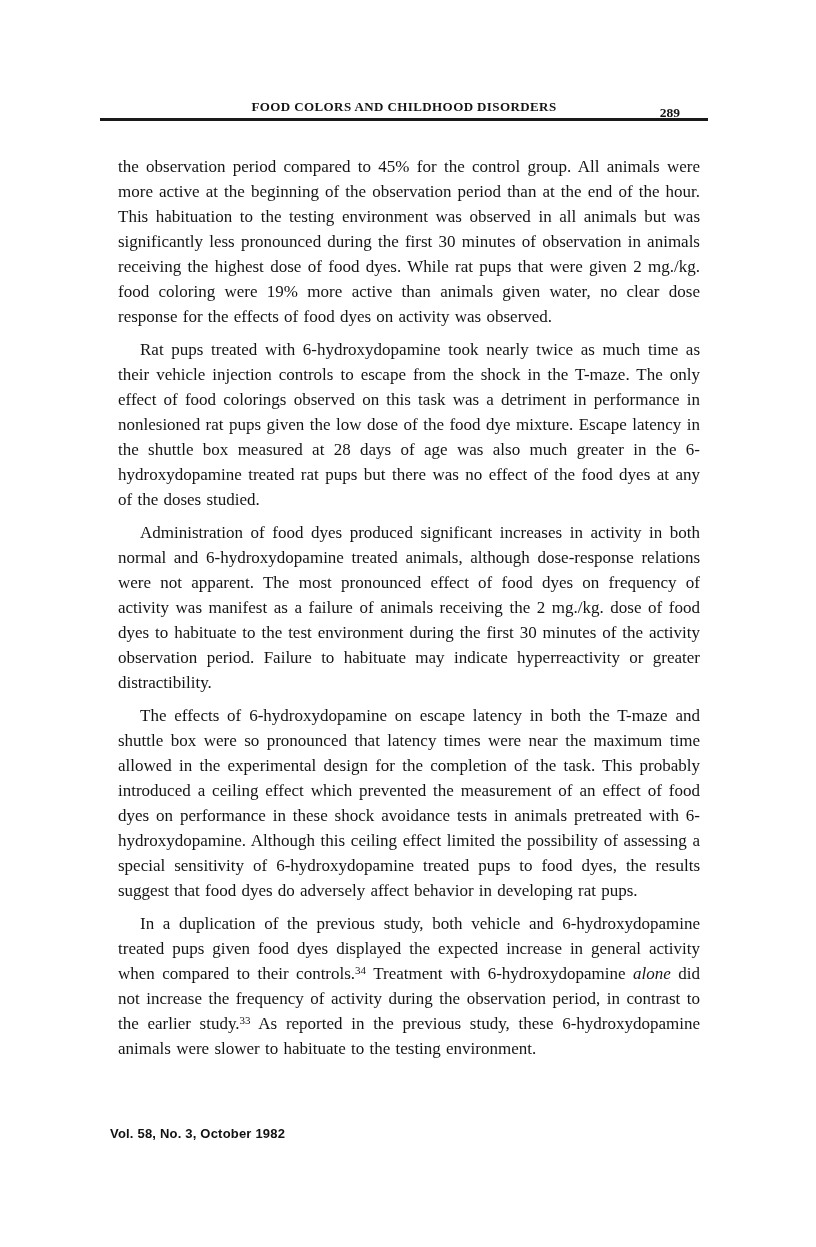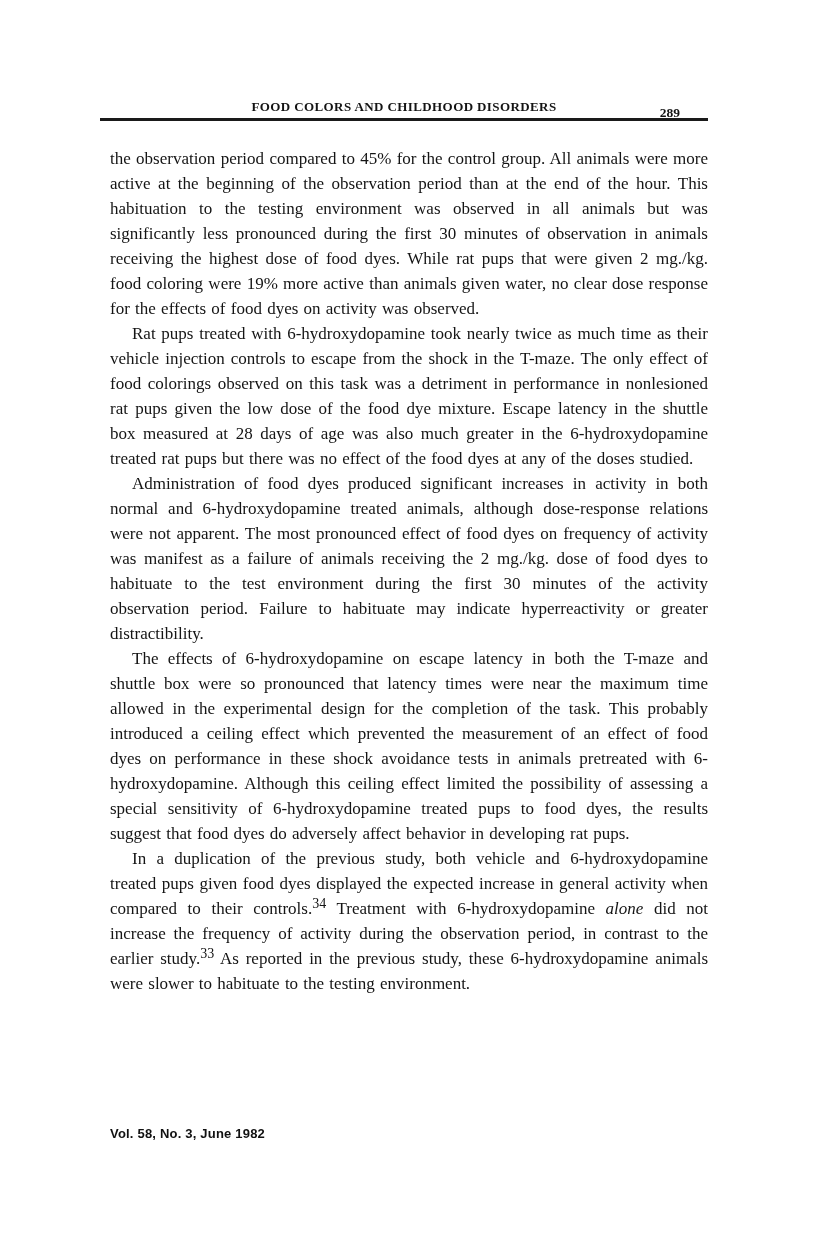--- a/index.html
+++ b/index.html
@@ -46,25 +46,25 @@
   .article-body {
     position: absolute;
     top: 146px;
     left: 110px;
     width: 598px;
     font-size: 17px;
     line-height: 25px;
     text-align: justify;
     word-spacing: 1px;
   }
-  .para { margin: 0; }
+  .para { margin: 8px; }
   .para.indent { text-indent: 22px; }
   .para em { font-style: italic; }
   .para sup {
-    font-size: 14px;
+    font-size: 11px;
     line-height: 0;
     position: relative;
     top: -0.45em;
     vertical-align: baseline;
   }
   .footline {
     position: absolute;
     top: 1126px;
     left: 110px;
     font-family: "Liberation Sans", sans-serif;
@@ -87,15 +87,15 @@
   <div class="header-rule"></div>
 
   <div class="article-body" id="article-body">
       <p class="para"><span>the observation period compared to 45% for the control group. All animals were more active at the beginning of the observation period than at the end of the hour. This habituation to the testing environment was observed in all animals but was significantly less pronounced during the first 30 minutes of observation in animals receiving the highest dose of food dyes. While rat pups that were given 2 mg./kg. food coloring were 19% more active than animals given water, no clear dose response for the effects of food dyes on activity was observed.</span></p>
       <p class="para indent"><span>Rat pups treated with 6-hydroxydopamine took nearly twice as much time as their vehicle injection controls to escape from the shock in the T-maze. The only effect of food colorings observed on this task was a detriment in performance in nonlesioned rat pups given the low dose of the food dye mixture. Escape latency in the shuttle box measured at 28 days of age was also much greater in the 6-hydroxydopamine treated rat pups but there was no effect of the food dyes at any of the doses studied.</span></p>
       <p class="para indent"><span>Administration of food dyes produced significant increases in activity in both normal and 6-hydroxydopamine treated animals, although dose-response relations were not apparent. The most pronounced effect of food dyes on frequency of activity was manifest as a failure of animals receiving the 2 mg./kg. dose of food dyes to habituate to the test environment during the first 30 minutes of the activity observation period. Failure to habituate may indicate hyperreactivity or greater distractibility.</span></p>
       <p class="para indent"><span>The effects of 6-hydroxydopamine on escape latency in both the T-maze and shuttle box were so pronounced that latency times were near the maximum time allowed in the experimental design for the completion of the task. This probably introduced a ceiling effect which prevented the measurement of an effect of food dyes on performance in these shock avoidance tests in animals pretreated with 6-hydroxydopamine. Although this ceiling effect limited the possibility of assessing a special sensitivity of 6-hydroxydopamine treated pups to food dyes, the results suggest that food dyes do adversely affect behavior in developing rat pups.</span></p>
       <p class="para indent"><span>In a duplication of the previous study, both vehicle and 6-hydroxydopamine treated pups given food dyes displayed the expected increase in general activity when compared to their controls.</span><sup>34</sup><span> Treatment with 6-hydroxydopamine </span><em>alone</em><span> did not increase the frequency of activity during the observation period, in contrast to the earlier study.</span><sup>33</sup><span> As reported in the previous study, these 6-hydroxydopamine animals were slower to habituate to the testing environment.</span></p>
     </div>
 
-  <div class="footline">Vol. 58, No. 3, June 1982</div>
+  <div class="footline">Vol. 58, No. 3, October 1982</div>
 
 </div>
 
 </body></html>

